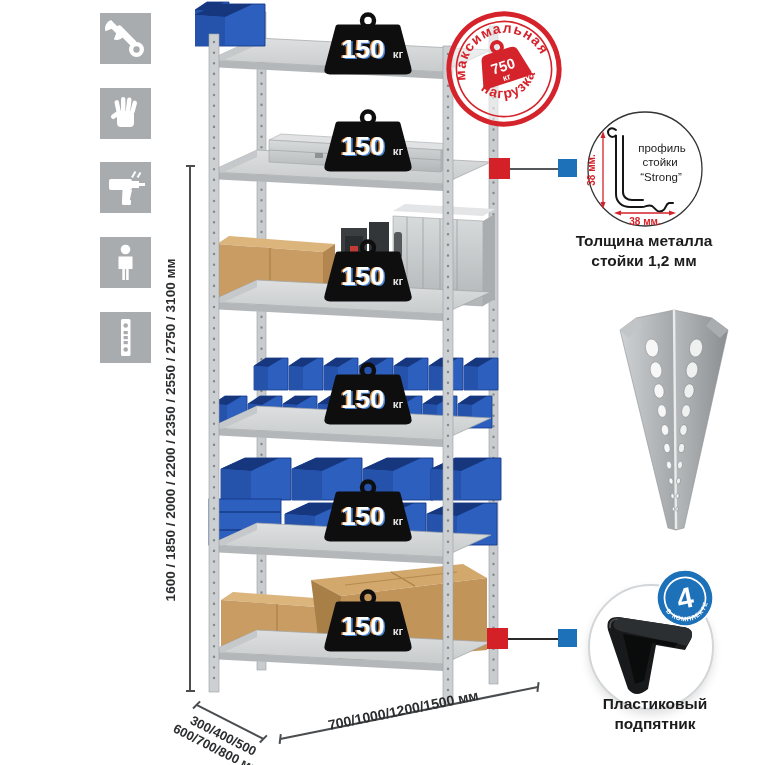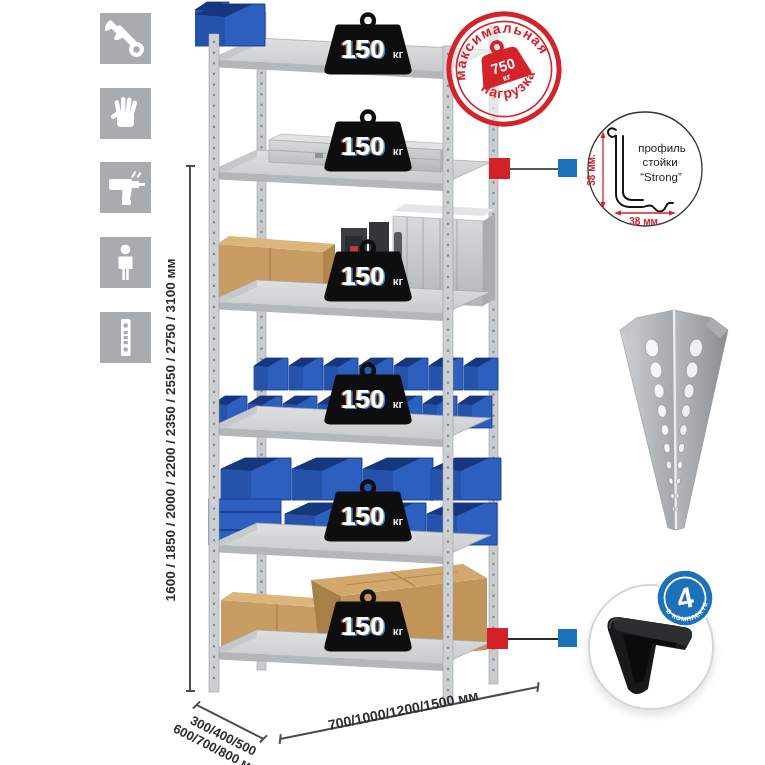--- a/index.html
+++ b/index.html
@@ -320,20 +320,24 @@
       <polygon points="93,106 86,103.5 86,108.5" fill="#d5232b" stroke="none"></polygon>
     </g>
     <text transform="translate(12,63) rotate(-90)" text-anchor="middle" font-size="10" font-weight="bold" fill="#d5232b">38 мм.</text>
     <text x="62" y="117.5" text-anchor="middle" font-size="10" font-weight="bold" fill="#d5232b">38 мм.</text>
     <g fill="#222" font-size="11.5" text-anchor="middle">
       <text x="79" y="45">профиль</text>
       <text x="77" y="59">стойки</text>
       <text x="78" y="74">“Strong”</text>
     </g>
   </svg>
+  <div class="detail-caption" id="profile-caption">
+    <span style="display:block">Толщина металла</span>
+    <span style="display:block">стойки 1,2 мм</span>
+  </div>
 
   <svg id="post-svg" width="155" height="235" viewBox="0 0 155 235">
     <defs>
       <linearGradient id="gpL" x1="0" y1="0" x2="1" y2="0">
         <stop offset="0" stop-color="#cfd2d4"></stop>
           <stop offset="1" stop-color="#a2a6a8"></stop>
       </linearGradient>
       <linearGradient id="gpR" x1="0" y1="0" x2="1" y2="0">
         <stop offset="0" stop-color="#b6babc"></stop>
           <stop offset="1" stop-color="#8a8e90"></stop>
@@ -382,20 +386,24 @@
     <g transform="rotate(-12)">
       <circle cx="0" cy="0" r="28" fill="#1d71b8" stroke="#fff" stroke-width="1.5"></circle>
       <circle cx="0" cy="0" r="20.5" fill="none" stroke="#fff" stroke-width="1.7"></circle>
       <text x="0" y="10" text-anchor="middle" font-size="29" font-weight="bold" fill="#fff">4</text>
       <path id="badgeArc" d="M -22.5,5 A 23,23 0 0 0 22.5,5" fill="none"></path>
       <text font-size="6.3" font-weight="bold" fill="#fff" letter-spacing="0.8" style="text-transform:uppercase">
         <textPath href="#badgeArc" startOffset="50%" text-anchor="middle">в комплекте</textPath>
       </text>
     </g>
   </svg>
+  <div class="detail-caption" id="foot-caption">
+    <span style="display:block">Пластиковый</span>
+    <span style="display:block">подпятник</span>
+  </div>
 
   <div class="dim-line" id="depth-line"></div>
   <div class="dim-label-d">
     <span style="display:block">300/400/500</span>
     <span style="display:block">600/700/800 мм</span>
   </div>
   <div class="dim-line" id="width-line"></div>
   <div class="dim-label-w">700/1000/1200/1500 мм</div>
 
 </div>

